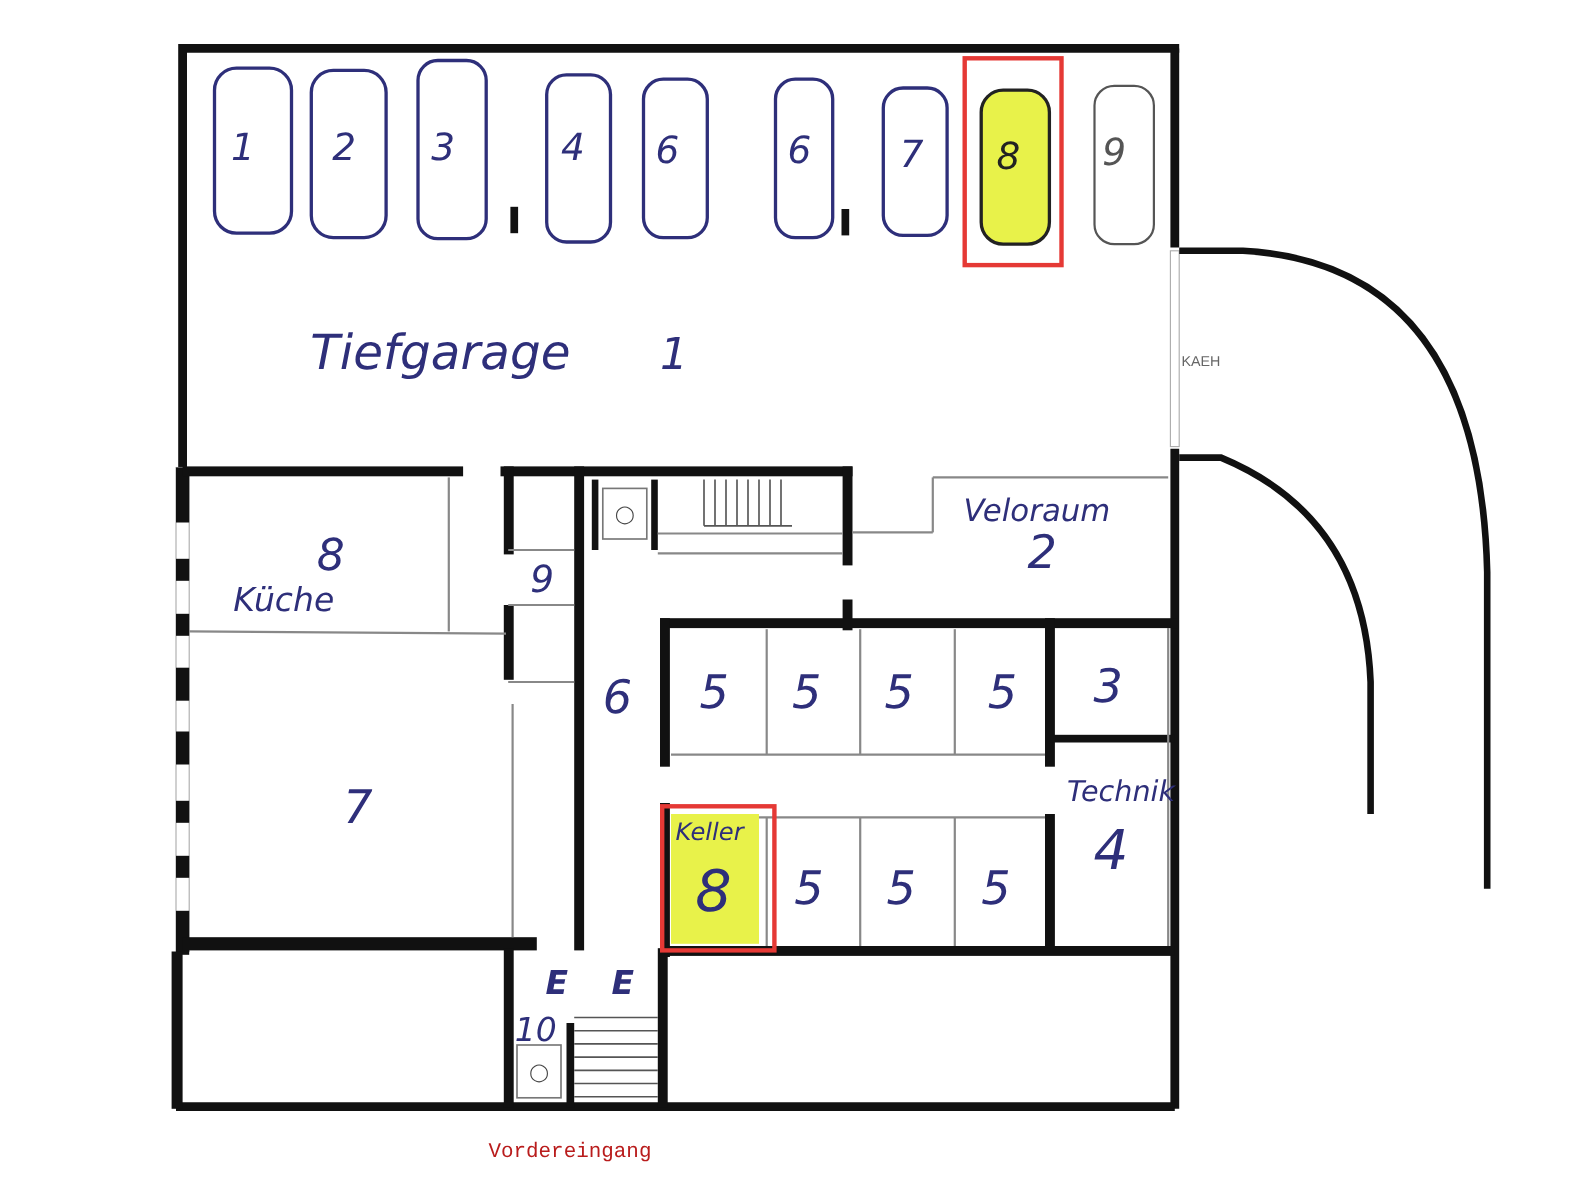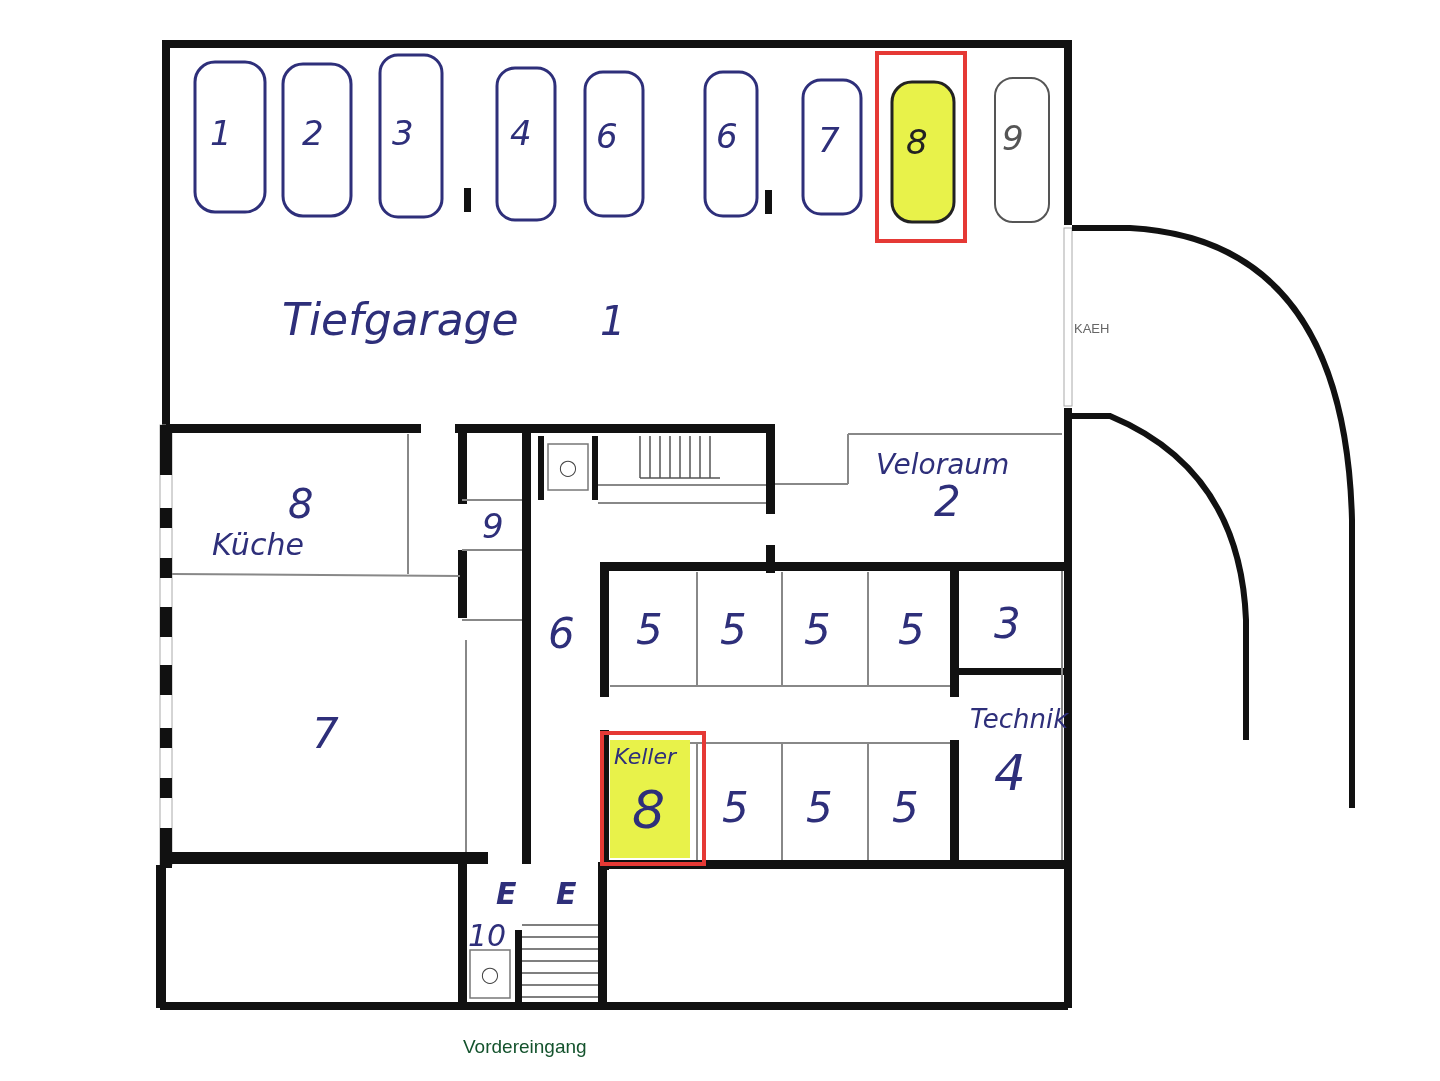--- a/index.html
+++ b/index.html
@@ -1,19 +1,19 @@
 <!DOCTYPE html>
 <html><head>
 <meta charset="utf-8">
 <style>
   html, body { margin:0; padding:0; background:#ffffff; }
   body { width:1440px; height:1081px; position:relative; overflow:hidden; font-family:"Liberation Sans", sans-serif; }
   svg { position:absolute; left:0; top:0; }
   .hand { font-family:"DejaVu Sans", sans-serif; fill:#2e2f7a; font-style:italic; }
-  .caption { position:absolute; left:463px; top:1036px; font-size:19px; color:#14532d; font-family:Liberation Sans, sans-serif; }
+  .caption { position:absolute; left:444px; top:1036px; font-size:19px; color:#b91c1c; font-family:Liberation Mono, monospace; }
 </style>
 </head>
 <body>
 
 <svg width="1440" height="1081" viewBox="0 0 1440 1081">
 
   <g fill="none" stroke="#111" stroke-width="8">
     <line x1="164" y1="44" x2="1072" y2="44"></line>
     <line x1="1068" y1="44" x2="1068" y2="225"></line>
     <line x1="1068" y1="408" x2="1068" y2="1008"></line>

